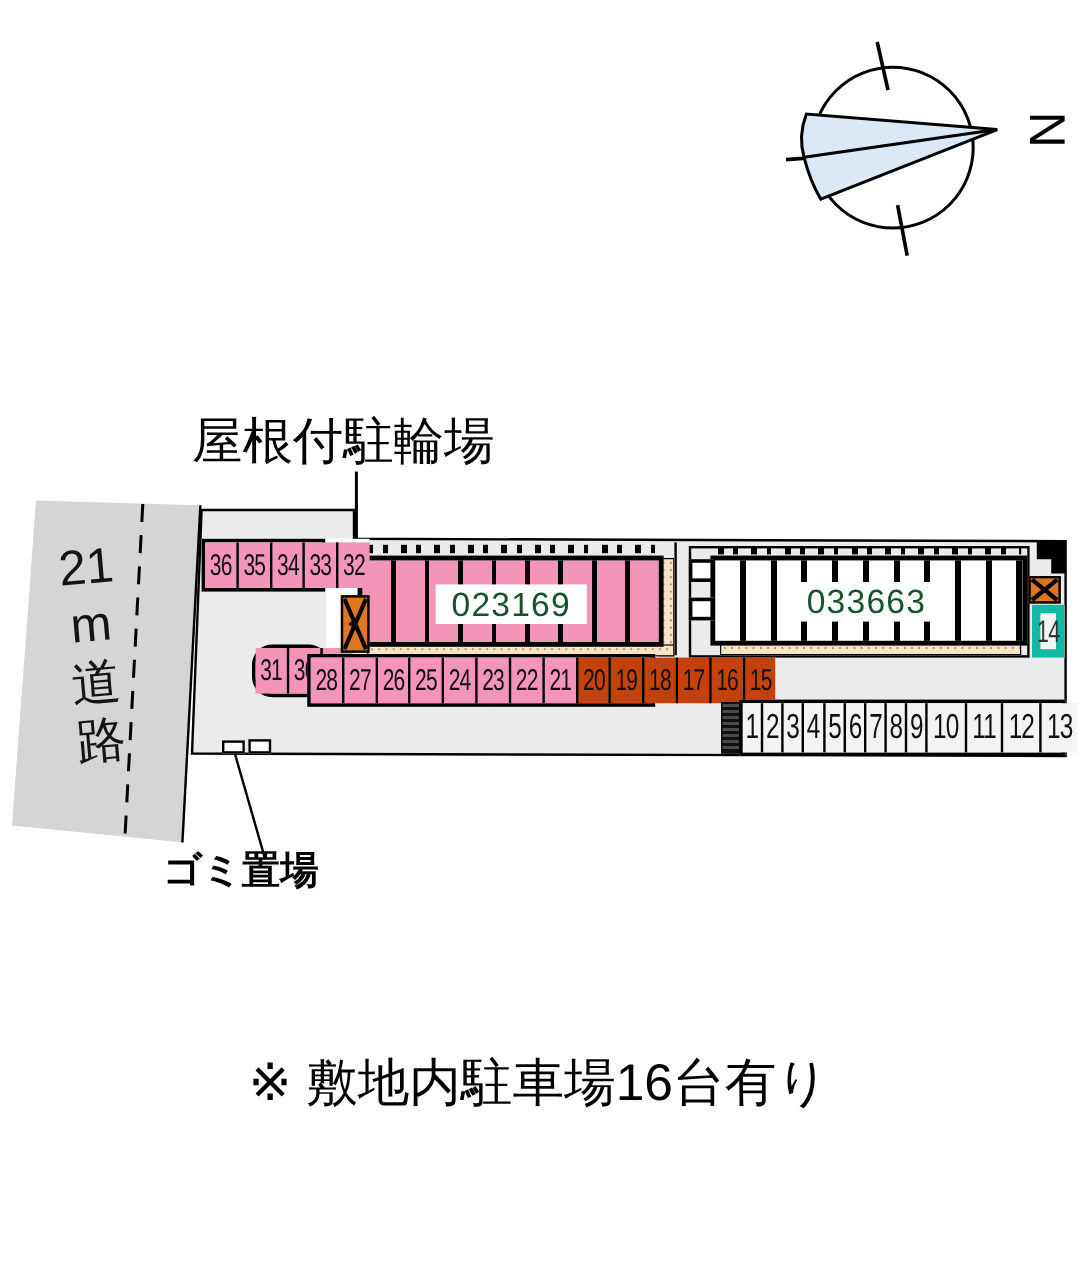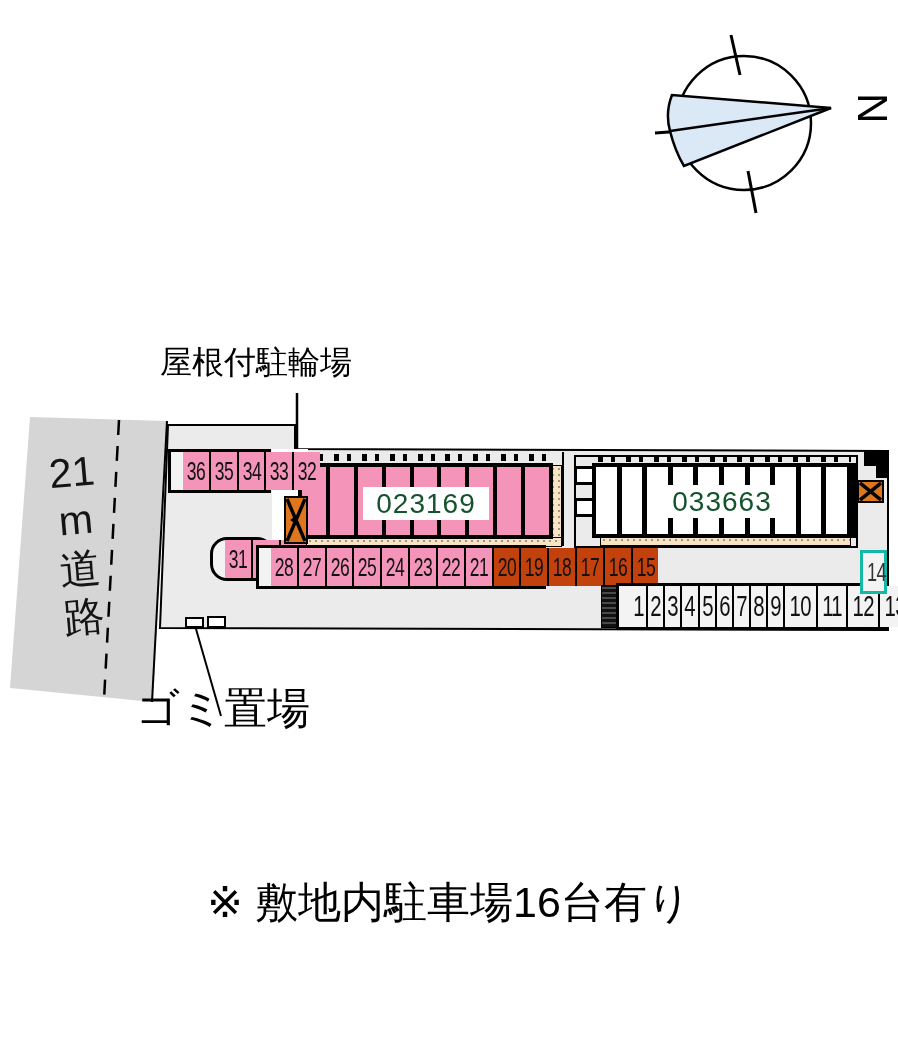--- a/index.html
+++ b/index.html
@@ -5,21 +5,21 @@
   html,body{margin:0;padding:0;background:#fff;}
   #canvas{position:relative;width:898px;height:1055px;background:#fff;overflow:hidden;
           font-family:"Liberation Sans","DejaVu Sans",sans-serif;color:#111;}
   .abs{position:absolute;box-sizing:border-box;}
   svg{position:absolute;left:0;top:0;}
 
   
   .row{display:flex;border:3px solid #000;background:#f3f3f3;}
   .cell{flex:1;display:flex;align-items:center;justify-content:center;
         border-left:2px solid #000;background:#f3f3f3;overflow:visible;}
-  .cell:first-child{border-left:none;margin-left:12px;}
+  .cell:first-child{border-left:none;}
   .allpink .cell, .cell.pink{background:#f494b8;}
   .cell.white{background:#c2410c;}
   .num{font-size:25px;line-height:1;transform:scaleX(0.70);letter-spacing:-1px;white-space:nowrap;}
   .row-bottom .num{font-size:29px;}
 
   
   .bldg{border:4px solid #000;}
   #bldgL{background:repeating-linear-gradient(90deg,#f494b8 0 23.9px,#000 23.9px 27.9px);}
   #bldgR{background:repeating-linear-gradient(90deg,#ffffff 0 20.6px,#000 20.6px 25.6px);}
   .bldg-label{background:#fff;display:flex;align-items:center;justify-content:center;
@@ -27,27 +27,27 @@
   .hooks{background:repeating-linear-gradient(90deg,#000 0 5px,transparent 5px 13px,#000 13px 17px,transparent 17px 27.9px);}
   .tan{background:#f8e4c2;
        background-image:radial-gradient(rgba(0,0,0,0.35) 1px,transparent 1.2px);
        background-size:6px 6px;border:1px solid #000;}
   .stair{background:#fff;border:3px solid #000;}
 
   
   .orangebox{background:#e0761c;border:2px solid #000;}
   .gbox{background:#fff;border:2px solid #000;}
   #hatch{background:#1c1c1c;background-image:repeating-linear-gradient(0deg,#111 0 3px,#4a4a4a 3px 5px);border:1px solid #000;}
-  #space14{background:#f3f3f3;border:3px solid #14b8a6;display:flex;align-items:center;margin-top:46px;}
+  #space14{background:#f3f3f3;border:7px solid #14b8a6;display:flex;align-items:center;justify-content:center;}
   #space14 .num{font-size:26px;color:#333;}
   #pocket{background:#fff;}
   #greendash{border-left:2px dashed #8aa040;}
 
   
-  .biglabel{font-size:32px;line-height:1.1;white-space:nowrap;color:#000;}
+  .biglabel{font-size:42px;line-height:1.1;white-space:nowrap;color:#000;}
   #road-label{display:flex;flex-direction:column;align-items:center;gap:4px;
               font-size:41px;line-height:1.08;transform:rotate(-5deg);color:#141414;}
   #note-label{font-size:43px;white-space:nowrap;color:#000;}
 </style>
 </head>
 <body>
 
 <div id="canvas">
 
   <svg width="898" height="1055" viewBox="0 0 898 1055">
@@ -226,16 +226,16 @@
   <div class="abs gbox" style="left:185px;top:617px;width:19px;height:11px;"></div>
   <div class="abs gbox" style="left:207px;top:616px;width:19px;height:12px;"></div>
 
   <div class="abs biglabel" style="left:160px;top:345px;">屋根付駐輪場</div>
   <div id="road-label" class="abs" style="left:42px;top:450px;width:72px;">
       <div class="road-char">21</div>
       <div class="road-char">m</div>
       <div class="road-char">道</div>
       <div class="road-char">路</div>
     </div>
-  <div class="abs biglabel" style="left:136px;top:685px;font-size:43px;">ゴミ置場</div>
+  <div class="abs biglabel" style="left:136px;top:708px;font-size:32px;font-weight:bold;">ゴミ置場</div>
   <div id="note-label" class="abs" style="left:50%;top:874px;transform:translateX(-50%);">※ 敷地内駐車場16台有り</div>
 
 </div>
 
 </body></html>

